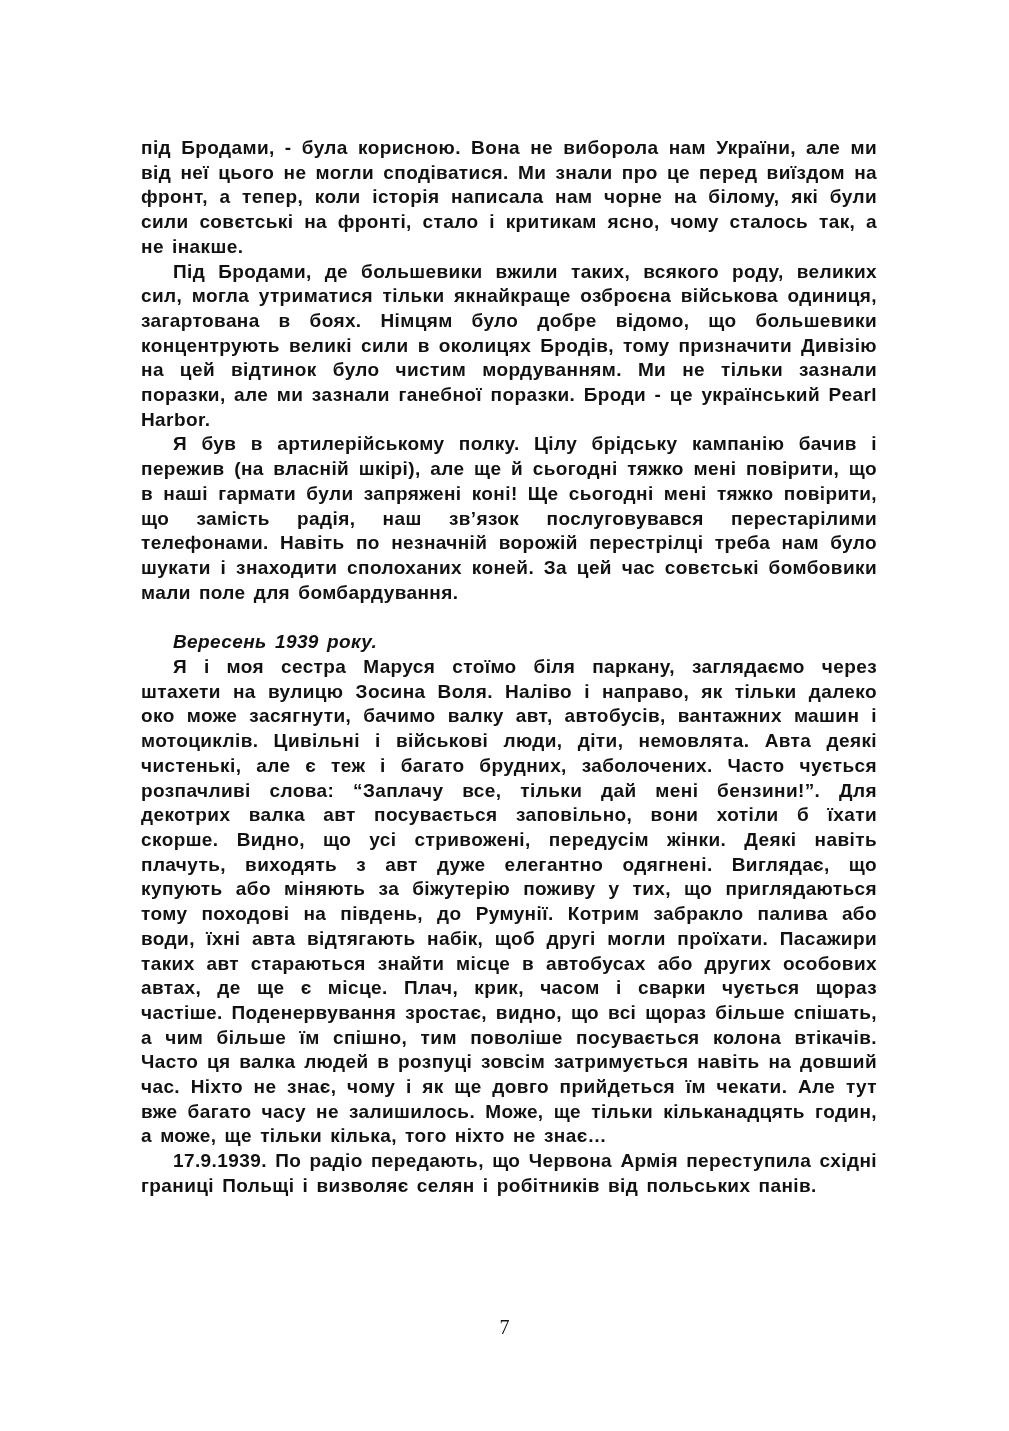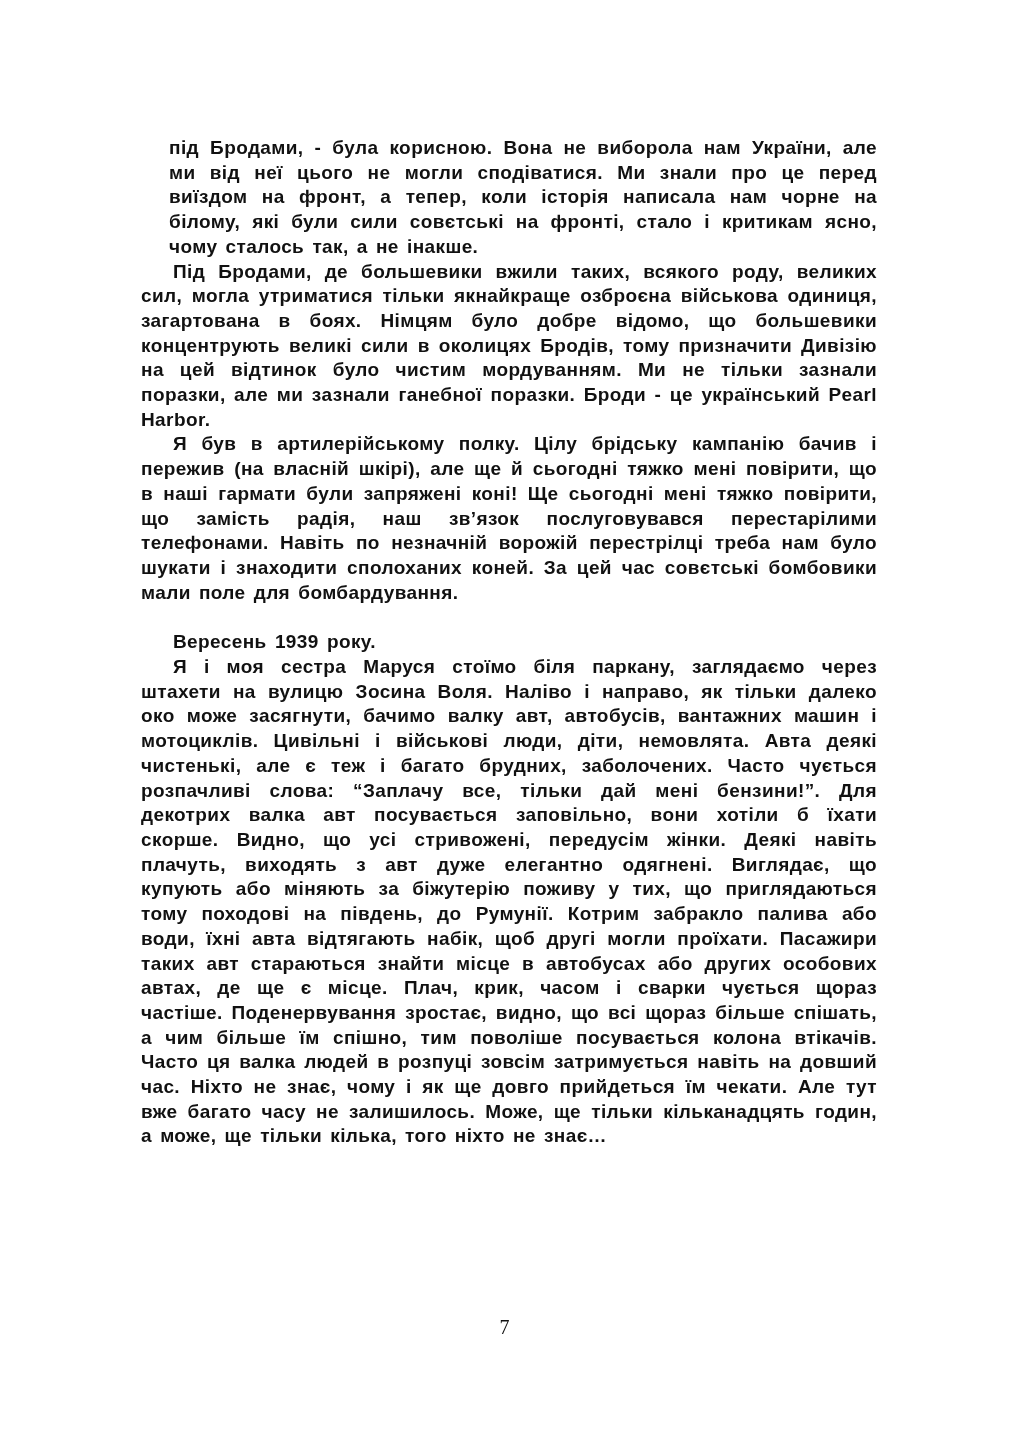--- a/index.html
+++ b/index.html
@@ -27,27 +27,27 @@
     text-align: justify;
     letter-spacing: 0.4px;
     word-spacing: 2.5px;
   }
   .text-block p {
     margin: 0;
     text-indent: 32px;
   }
   .text-block p.no-indent {
     text-indent: 0;
-    margin-left: 28px;
   }
   .section-heading {
     margin: 0;
     padding-top: 25px;
     text-indent: 32px;
     font-weight: 700;
+    font-style: italic;
   }
   .page-number {
     position: absolute;
     top: 1316px;
     left: 0;
     width: 100%;
     text-align: center;
     color: #111111;
     font-size: 20px;
     font-weight: 400;
@@ -59,16 +59,17 @@
 
 <div class="page">
   <div class="text-block">
     <p class="no-indent">під Бродами, - була корисною. Вона не виборола нам України, але ми від неї цього не могли сподіватися. Ми знали про це перед виїздом на фронт, а тепер, коли історія написала нам чорне на білому, які були сили совєтські на фронті, стало і критикам ясно, чому сталось так, а не інакше.</p>
     <p>Під Бродами, де большевики вжили таких, всякого роду, великих сил, могла утриматися тільки якнайкраще озброєна військова одиниця, загартована в боях. Німцям було добре відомо, що большевики концентрують великі сили в околицях Бродів, тому призначити Дивізію на цей відтинок було чистим мордуванням. Ми не тільки зазнали поразки, але ми зазнали ганебної поразки. Броди - це український Pearl Harbor.</p>
     <p>Я був в артилерійському полку. Цілу брідську кампанію бачив і пережив (на власній шкірі), але ще й сьогодні тяжко мені повірити, що в наші гармати були запряжені коні! Ще сьогодні мені тяжко повірити, що замість радія, наш зв’язок послуговувався перестарілими телефонами. Навіть по незначній ворожій перестрілці треба нам було шукати і знаходити сполоханих коней. За цей час совєтські бомбовики мали поле для бомбардування.</p>
 
     <p class="section-heading">Вересень 1939 року.</p>
 
     <p>Я і моя сестра Маруся стоїмо біля паркану, заглядаємо через штахети на вулицю Зосина Воля. Наліво і направо, як тільки далеко око може засягнути, бачимо валку авт, автобусів, вантажних машин і мотоциклів. Цивільні і військові люди, діти, немовлята. Авта деякі чистенькі, але є теж і багато брудних, заболочених. Часто чується розпачливі слова: “Заплачу все, тільки дай мені бензини!”. Для декотрих валка авт посувається заповільно, вони хотіли б їхати скорше. Видно, що усі стривожені, передусім жінки. Деякі навіть плачуть, виходять з авт дуже елегантно одягнені. Виглядає, що купують або міняють за біжутерію поживу у тих, що приглядаються тому походові на південь, до Румунії. Котрим забракло палива або води, їхні авта відтягають набік, щоб другі могли проїхати. Пасажири таких авт стараються знайти місце в автобусах або других особових автах, де ще є місце. Плач, крик, часом і сварки чується щораз частіше. Поденервування зростає, видно, що всі щораз більше спішать, а чим більше їм спішно, тим поволіше посувається колона втікачів. Часто ця валка людей в розпуці зовсім затримується навіть на довший час. Ніхто не знає, чому і як ще довго прийдеться їм чекати. Але тут вже багато часу не залишилось. Може, ще тільки кільканадцять годин, а може, ще тільки кілька, того ніхто не знає…</p>
+    <p>17.9.1939. По радіо передають, що Червона Армія переступила східні границі Польщі і визволяє селян і робітників від польських панів.</p>
   </div>
 
   <div class="page-number">7</div>
 </div>
 
 </body></html>

